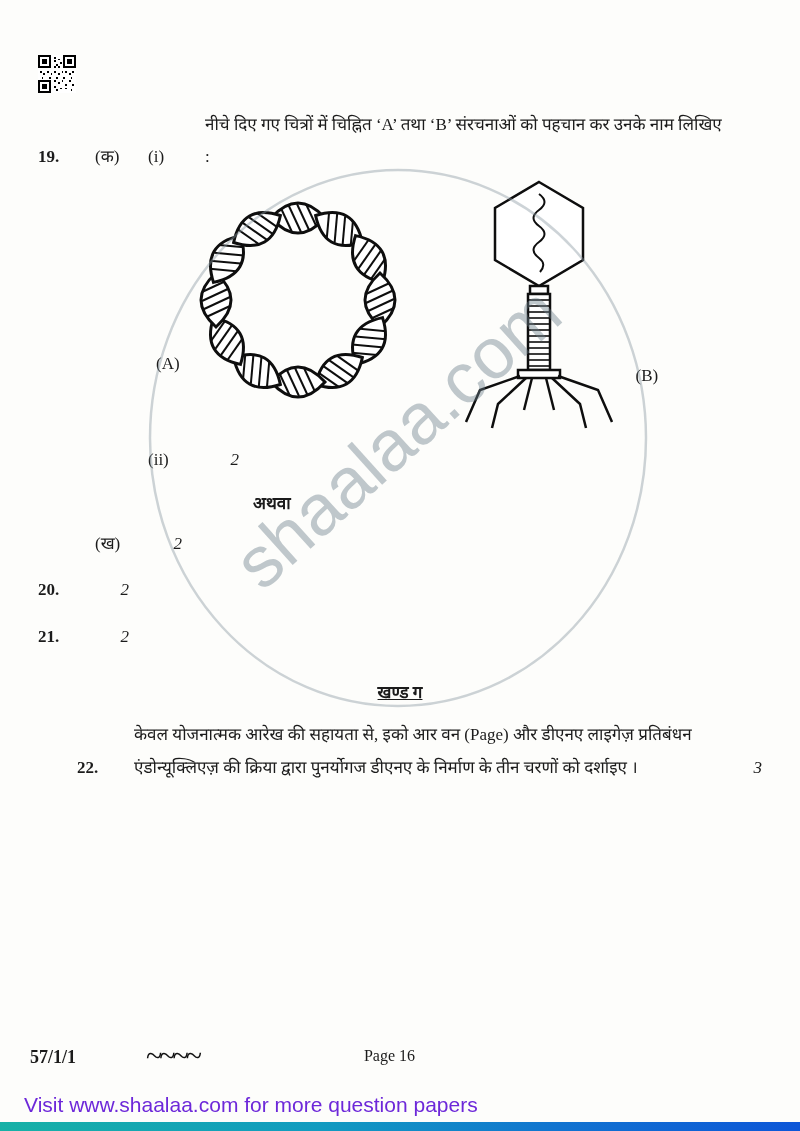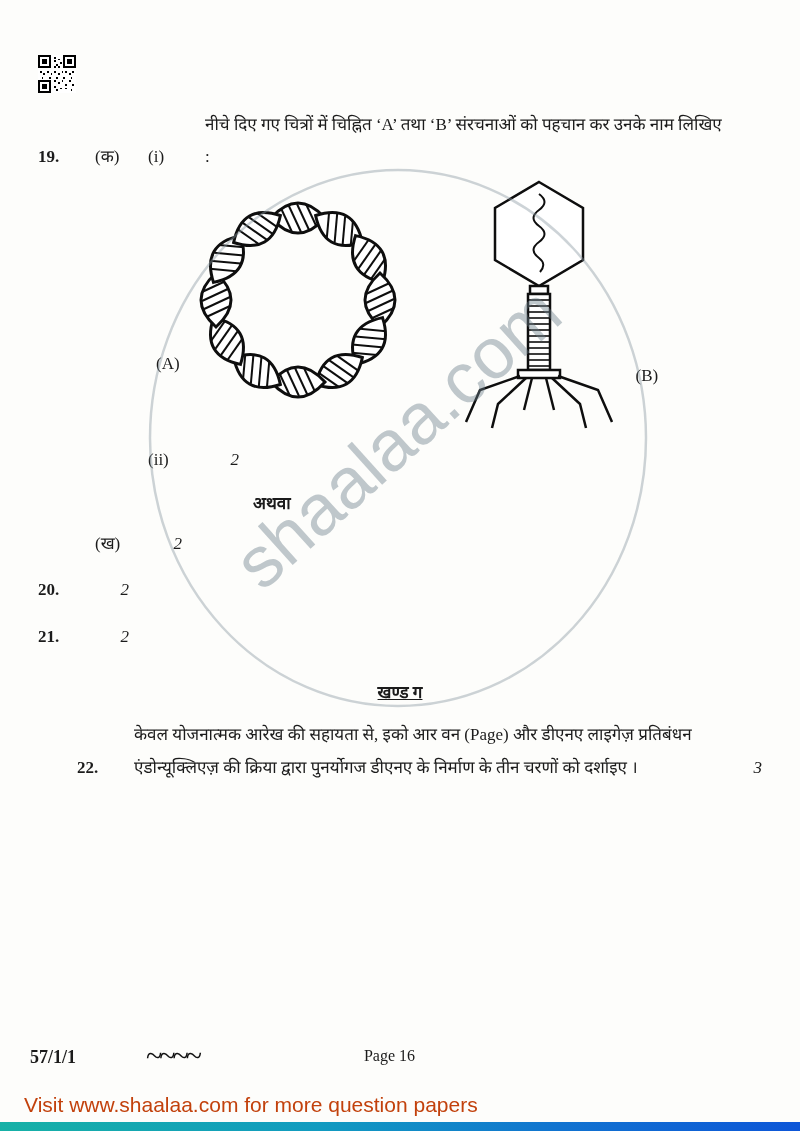--- a/index.html
+++ b/index.html
@@ -35,21 +35,21 @@
   .watermark text { fill:#6c7f8a; font-family:"Liberation Sans","DejaVu Sans",sans-serif; }
 
   .footer { position:absolute; left:30px; right:51px; bottom:56px; height:30px; z-index:3; }
   .footer-code { position:absolute; left:0; top:2px; font-weight:bold; font-size:18px; }
   .footer-squiggle { position:absolute; left:116px; top:-6px; font-size:30px; letter-spacing:-3px; color:#111; }
   .footer-page { position:absolute; left:0; right:0; top:2px; text-align:center; font-size:16px; }
 
   .banner {
     position:absolute; left:24px; bottom:14px; z-index:3;
     font-family:"Liberation Sans","DejaVu Sans",sans-serif;
-    font-size:21px; color:#c2410c;
+    font-size:21px; color:#6d28d9;
   }
   .gradient-bar {
     position:absolute; left:0; right:0; bottom:0; height:9px; z-index:4;
     background:linear-gradient(90deg,#17b1a6 0%,#129bc0 40%,#1173d0 70%,#0d56d8 100%);
   }
 </style>
 </head>
 <body>
 
 <div class="page">

